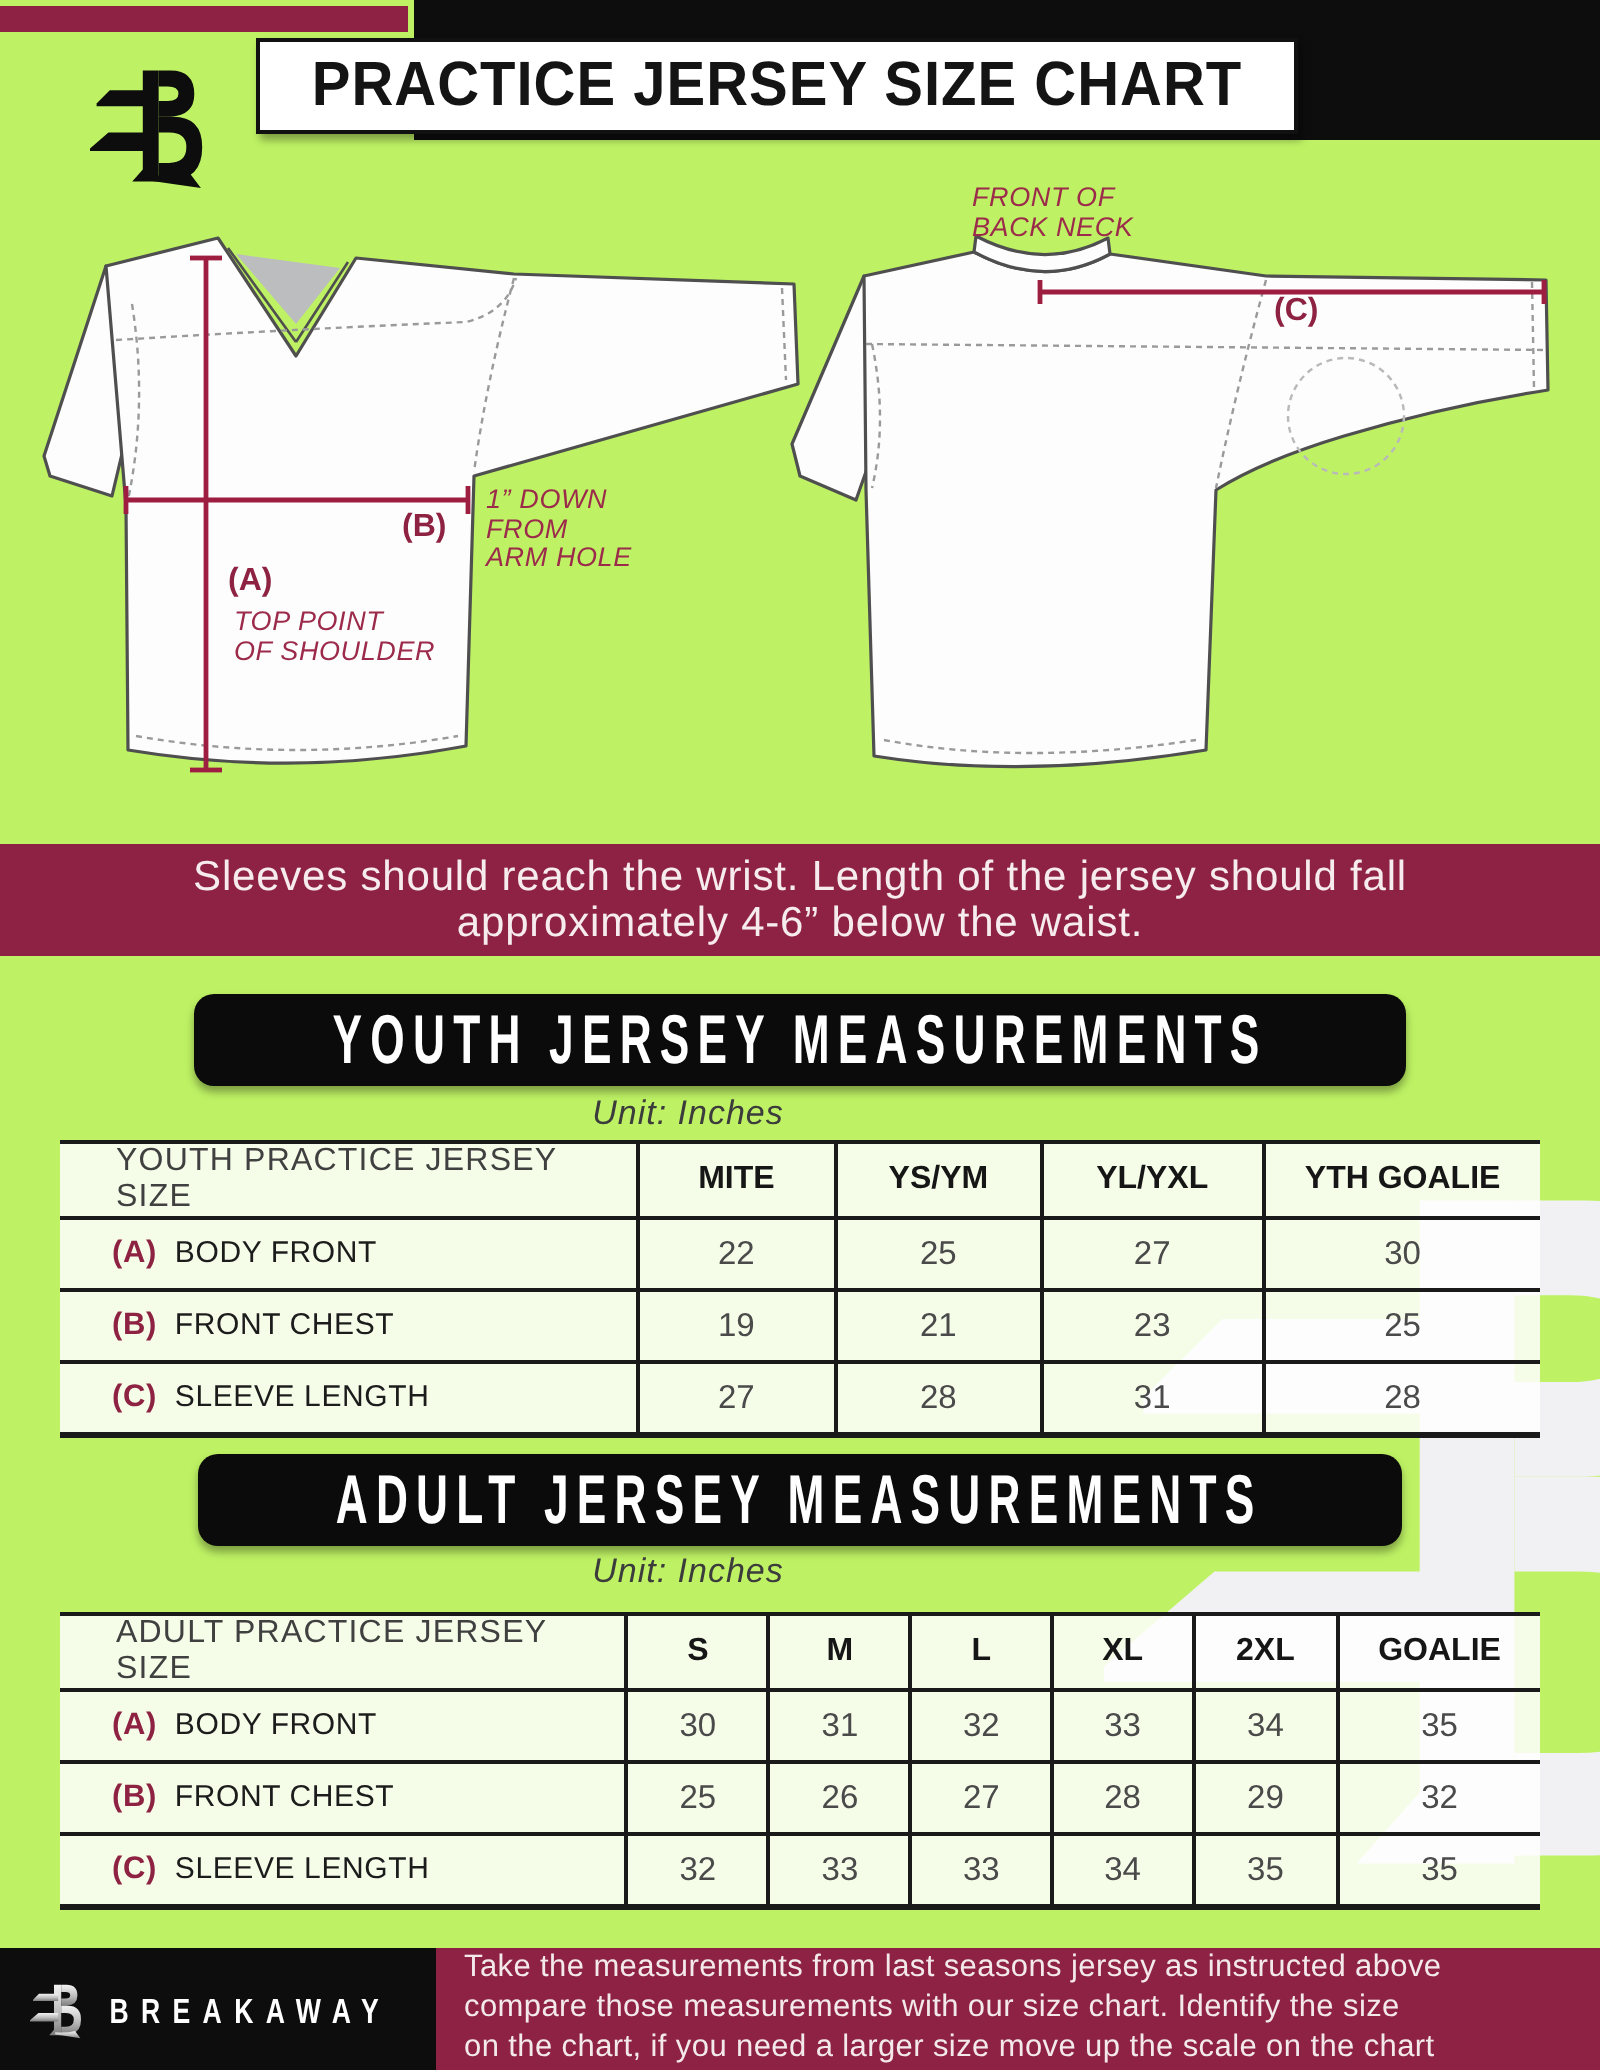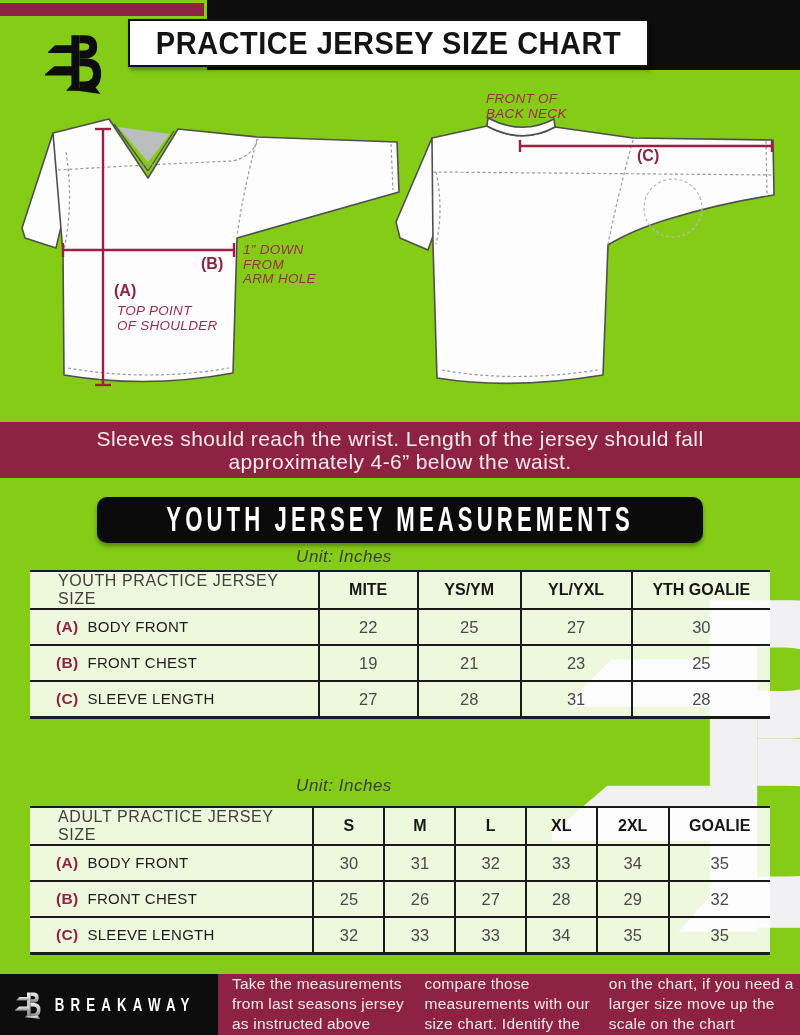--- a/index.html
+++ b/index.html
@@ -1,17 +1,17 @@
 <!DOCTYPE html>
 <html><head>
 <meta charset="utf-8">
 <style>
   html,body{margin:0;padding:0;}
   .page{position:relative;width:800px;height:1035px;overflow:hidden;
-        background:#84cc16;font-family:"Liberation Sans",sans-serif;}
+        background:#bef264;font-family:"Liberation Sans",sans-serif;}
 
   
   .hdr-black{position:absolute;left:207px;top:0;width:593px;height:70px;background:#0d0d0d;}
   .hdr-maroon-strip{position:absolute;left:0;top:3px;width:204px;height:13px;background:#8e2244;}
   .title-box{position:absolute;left:128px;top:19px;width:521px;height:48px;background:#fff;
              border:2px solid #111;box-sizing:border-box;display:flex;align-items:center;justify-content:center;
              box-shadow:2px 3px 4px rgba(0,0,0,.35);}
   .title-box span{display:inline-block;font-weight:bold;font-size:29px;letter-spacing:.5px;color:#141414;
              transform:scale(1,1.08);white-space:nowrap;}
   .year-box{position:absolute;left:650px;top:18px;width:150px;height:47px;background:#8e2244;
@@ -54,21 +54,21 @@
   table.size td{height:34px;text-align:center;font-size:16.5px;color:#4a4a4a;}
   table.size td.lbl{text-align:left;padding-left:26px;font-size:15px;color:#1c1c1c;letter-spacing:.3px;}
   table.size td.lbl b{color:#8e2243;font-size:15.5px;margin-right:9px;}
 
   
   .footer-black{position:absolute;left:0;top:974px;width:218px;height:61px;background:#0d0d0d;
                 display:flex;align-items:center;}
   .footer-black .brand{color:#fff;font-weight:bold;font-size:14px;letter-spacing:6.5px;
                 display:inline-block;transform:scale(.95,1.25);margin-left:6px;white-space:nowrap;}
   .footer-maroon{position:absolute;left:218px;top:974px;width:582px;height:61px;background:#8e2244;
-                display:flex;flex-direction:row;justify-content:flex-start;padding-left:14px;box-sizing:border-box;}
+                display:flex;flex-direction:column;justify-content:flex-start;padding-left:14px;box-sizing:border-box;}
   .footer-maroon div{color:#f3e8ec;font-size:15.5px;line-height:20px;letter-spacing:.2px;}
 </style>
 </head>
 <body>
 
 <div class="page">
 
   <div class="hdr-black"></div>
   <div class="hdr-maroon-strip"></div>
 
@@ -206,20 +206,25 @@
     <tr>
       <td class="lbl"><b>(C)</b><span>SLEEVE LENGTH</span></td>
       <td>27</td>
       <td>28</td>
       <td>31</td>
       <td>28</td>
     </tr>
   </tbody>
     </table>
 
+  <div class="sec-title" style="top:727px;">
+    <div class="bar">
+        <span>ADULT JERSEY MEASUREMENTS</span>
+      </div>
+  </div>
   <div class="unit" style="top:776px;">Unit: Inches</div>
 
   <table class="size" style="top:806px;">
     <colgroup>
       <col style="width:38.3%">
         <col style="width:9.6%">
         <col style="width:9.6%">
         <col style="width:9.5%">
       <col style="width:9.6%">
         <col style="width:9.7%">

